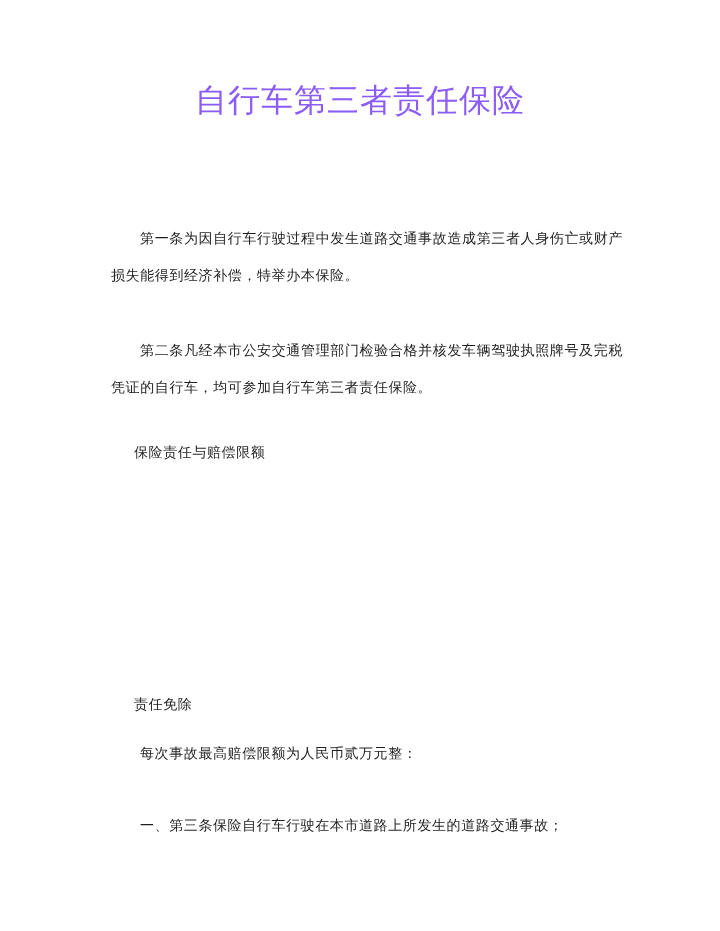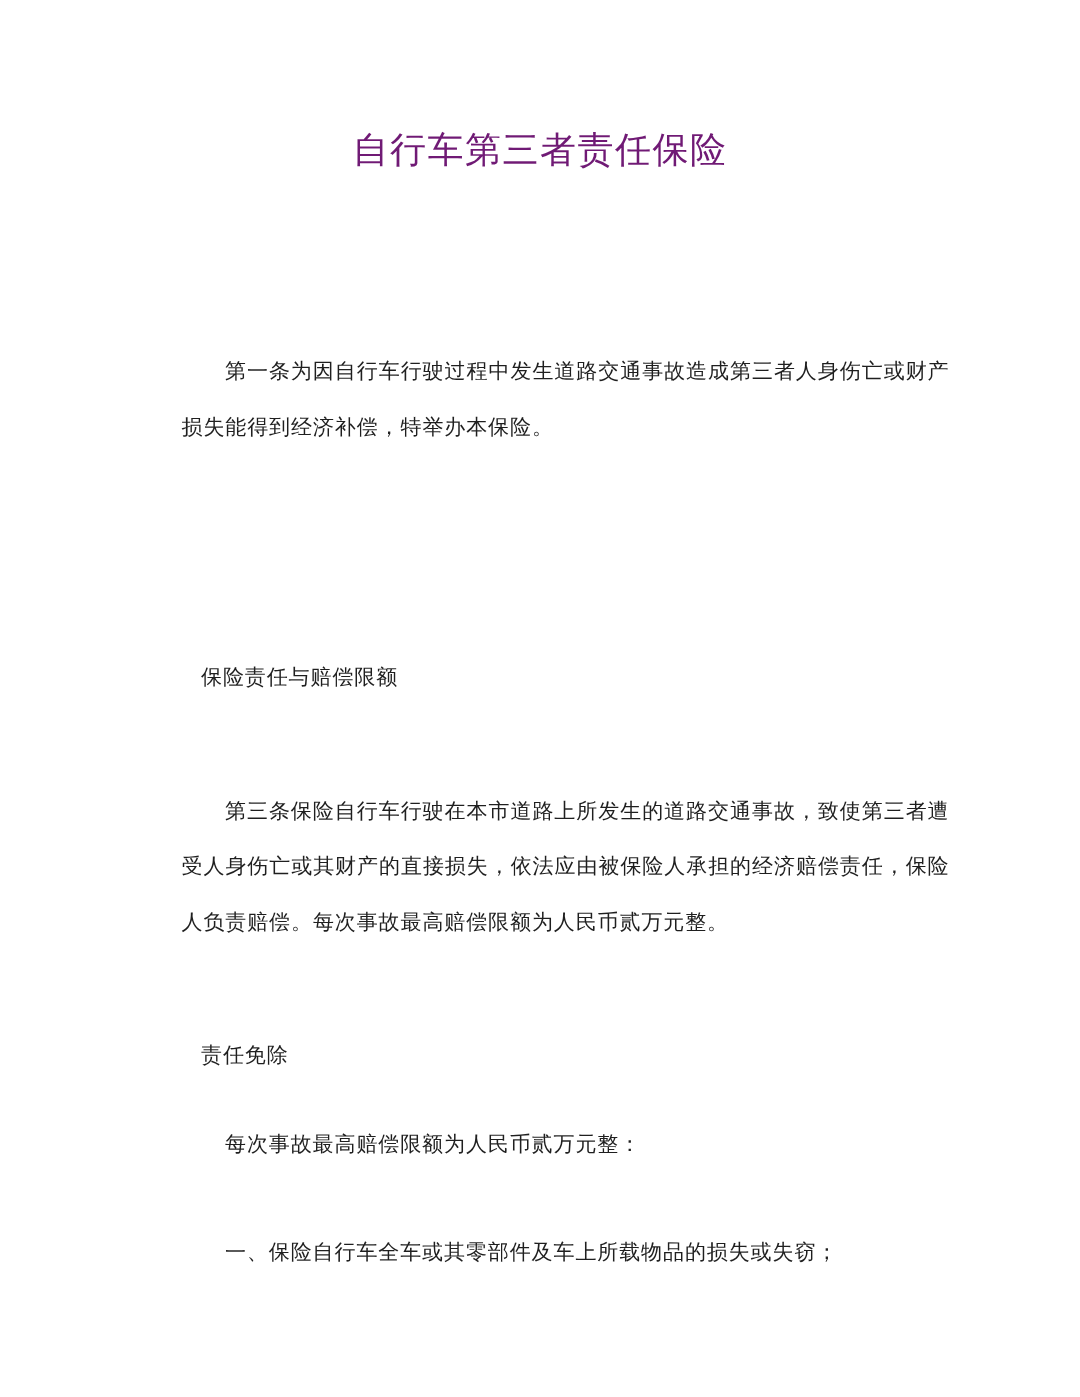--- a/index.html
+++ b/index.html
@@ -22,32 +22,32 @@
       height: 931px;
       background: #ffffff;
     }
     .title {
       position: absolute;
       left: 0;
       width: 720px;
       top: 84px;
       text-align: center;
       font-family: "DejaVu Serif", "Liberation Serif", serif;
-      font-size: 24px;
+      font-size: 32px;
       line-height: 32px;
       letter-spacing: 1px;
-      color: #701a75;
+      color: #8b5cf6;
       margin: 0;
       font-weight: normal;
     }
     .para {
       position: absolute;
       left: 105px;
       width: 512px;
-      margin: 16px;
+      margin: 6px;
       font-size: 14px;
       line-height: 37px;
       letter-spacing: 0.6px;
       text-indent: 29px;
       color: #1f1f1f;
       text-align: justify;
     }
     .heading {
       position: absolute;
       left: 134px;
@@ -62,24 +62,24 @@
   </style>
 </head>
 <body>
 
 <div class="page">
 
   <h1 class="title">自行车第三者责任保险</h1>
 
   <p class="para" style="top:214px;">第一条为因自行车行驶过程中发生道路交通事故造成第三者人身伤亡或财产损失能得到经济补偿，特举办本保险。</p>
 
+  <p class="para" style="top:326px;">第二条凡经本市公安交通管理部门检验合格并核发车辆驾驶执照牌号及完税凭证的自行车，均可参加自行车第三者责任保险。</p>
 
   <h2 class="heading" style="top:434px;">保险责任与赔偿限额</h2>
 
-  <p class="para" style="top:507px;">第三条保险自行车行驶在本市道路上所发生的道路交通事故，致使第三者遭受人身伤亡或其财产的直接损失，依法应由被保险人承担的经济赔偿责任，保险人负责赔偿。每次事故最高赔偿限额为人民币贰万元整。</p>
 
   <h2 class="heading" style="top:686px;">责任免除</h2>
 
   <p class="para" style="top:729px;">每次事故最高赔偿限额为人民币贰万元整：</p>
 
-  <p class="para" style="top:801px;">一、保险自行车全车或其零部件及车上所载物品的损失或失窃；</p>
+  <p class="para" style="top:801px;">一、第三条保险自行车行驶在本市道路上所发生的道路交通事故；</p>
 
 </div>
 
 </body></html>

